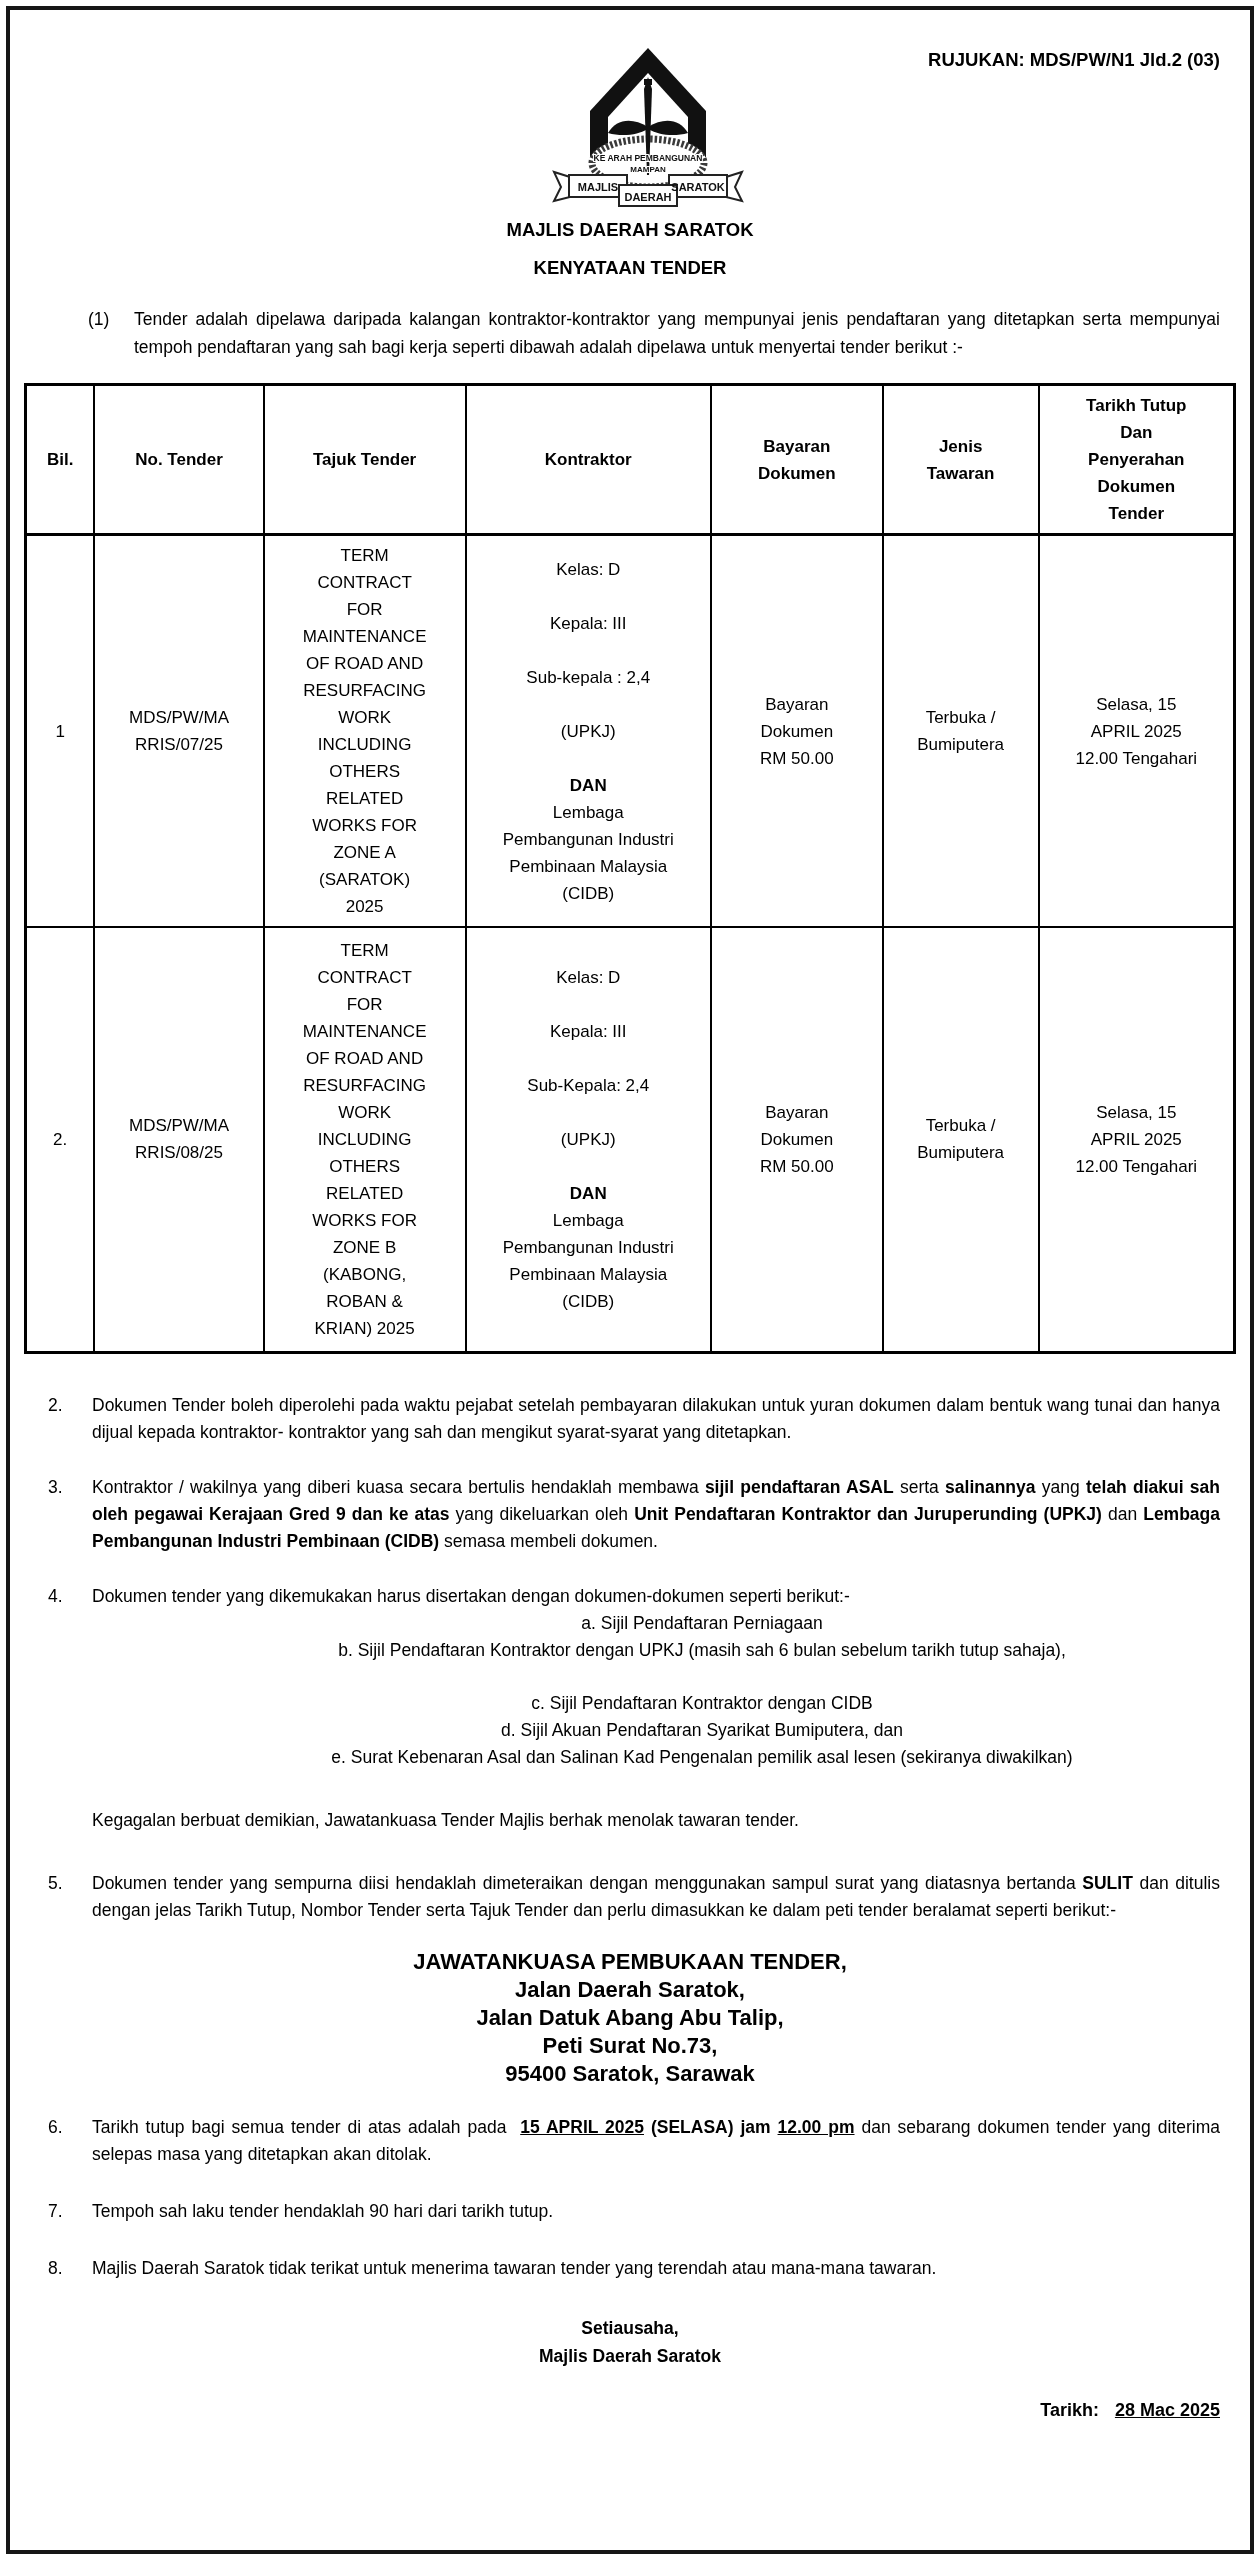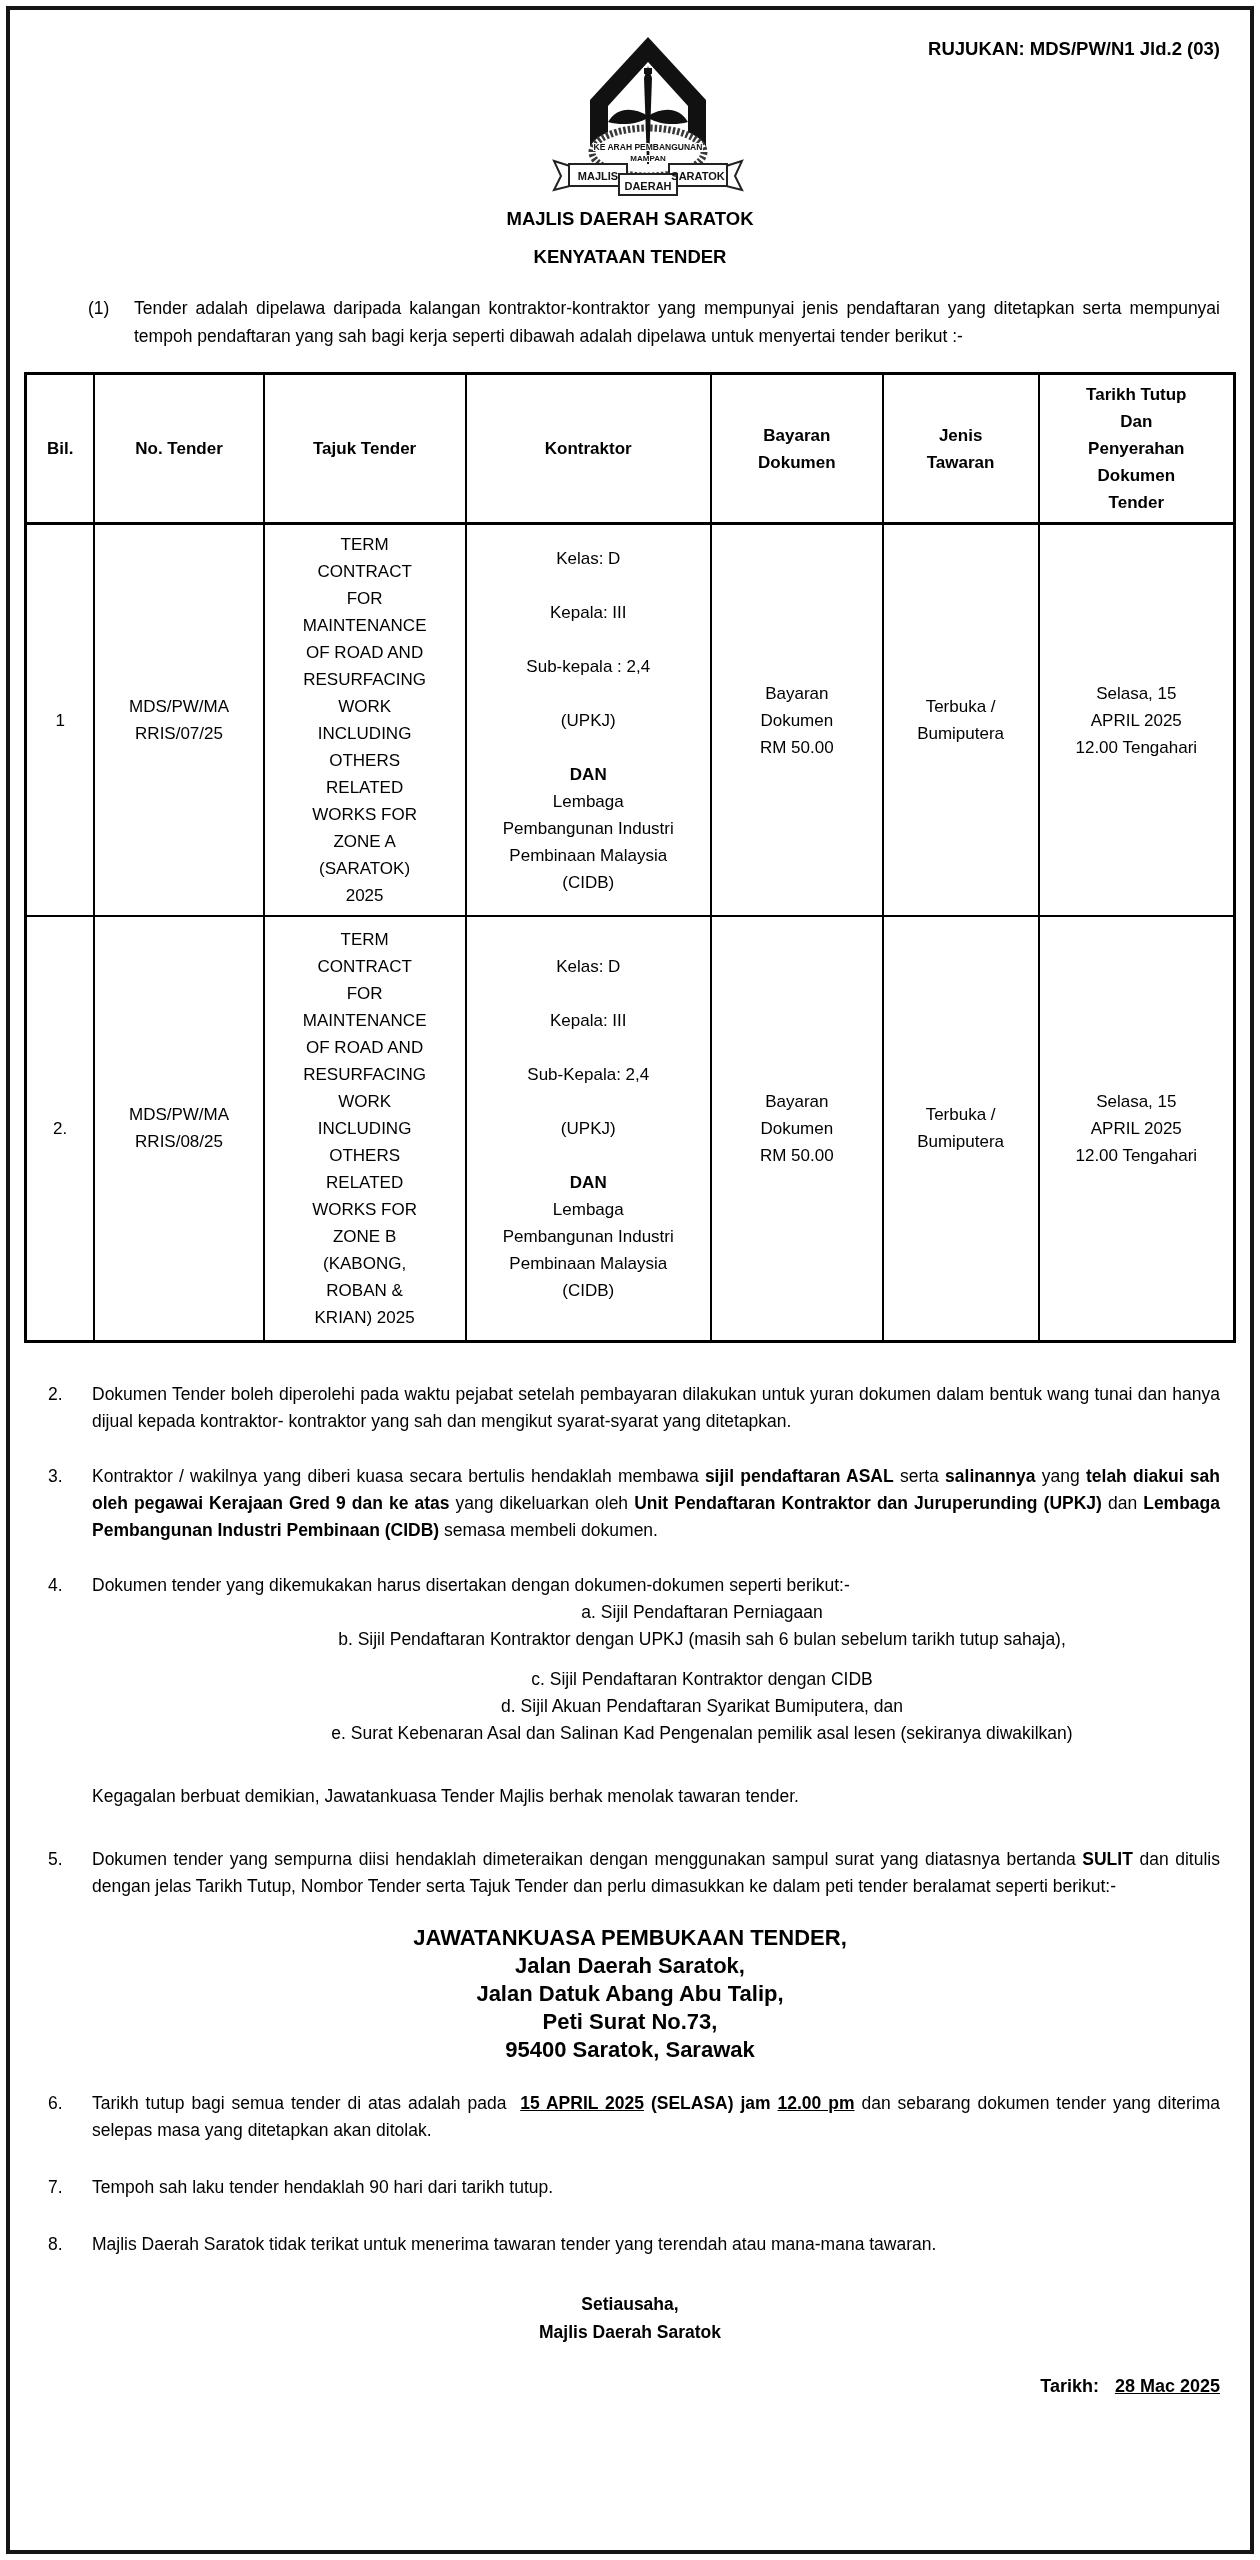--- a/index.html
+++ b/index.html
@@ -1,17 +1,17 @@
 <!DOCTYPE html>
 <html><head>
 <meta charset="utf-8">
 <style>
   html,body{margin:0;padding:0;background:#fff;}
   body{width:1260px;height:2560px;position:relative;font-family:"Liberation Sans",sans-serif;color:#000;}
-  .sheet{position:absolute;inset:6px;border:4px solid #161616;box-sizing:border-box;padding:16px 30px 0 30px;overflow:hidden;background:#fff;}
+  .sheet{position:absolute;inset:6px;border:4px solid #161616;box-sizing:border-box;padding:27px 30px 0 30px;overflow:hidden;background:#fff;}
 
   
   .hdr{position:relative;height:162px;}
   .ref{position:absolute;top:12px;right:0;font-weight:bold;font-size:18.5px;}
   .logo{position:absolute;left:50%;top:8px;transform:translateX(-50%);margin-left:18px;}
 
   .t-center{text-align:center;font-weight:bold;font-size:18.5px;}
   .t1{margin-top:20px;}
   .t2{margin-top:16px;}
 
@@ -33,21 +33,21 @@
   .pend .dan{font-weight:bold;margin-top:27px;}
 
   
   .clause{display:flex;margin-left:8px;font-size:17.5px;line-height:27px;}
   .clause .num{width:44px;flex:none;}
   .clause .body{flex:1;text-align:justify;}
   .c2{margin-top:38px;} .c3{margin-top:28px;} .c4{margin-top:28px;}
   .c5{margin-top:36px;} .c6{margin-top:26px;} .c7{margin-top:30px;} .c8{margin-top:30px;}
   .sub-items{margin-left:92px;text-align:center;}
   .sub-items .si{white-space:normal;}
-  .sub-items .si.gap-top{margin-top:13px;}
+  .sub-items .si.gap-top{margin-top:26px;}
   .note{margin:36px 0 0 52px;font-size:17.5px;line-height:27px;}
   .addr{margin-top:24px;text-align:center;font-weight:bold;font-size:22px;line-height:28px;}
   .sig{margin-top:32px;text-align:center;font-weight:bold;font-size:17.5px;line-height:28px;}
   .foot{display:flex;align-items:baseline;margin:30px 0 0 8px;font-weight:bold;font-size:18px;justify-content:flex-end;}
   .foot .date{margin-left:16px;text-decoration:underline;}
 
   .b{font-weight:bold;}
   .u{text-decoration:underline;}
 </style>
 </head>

